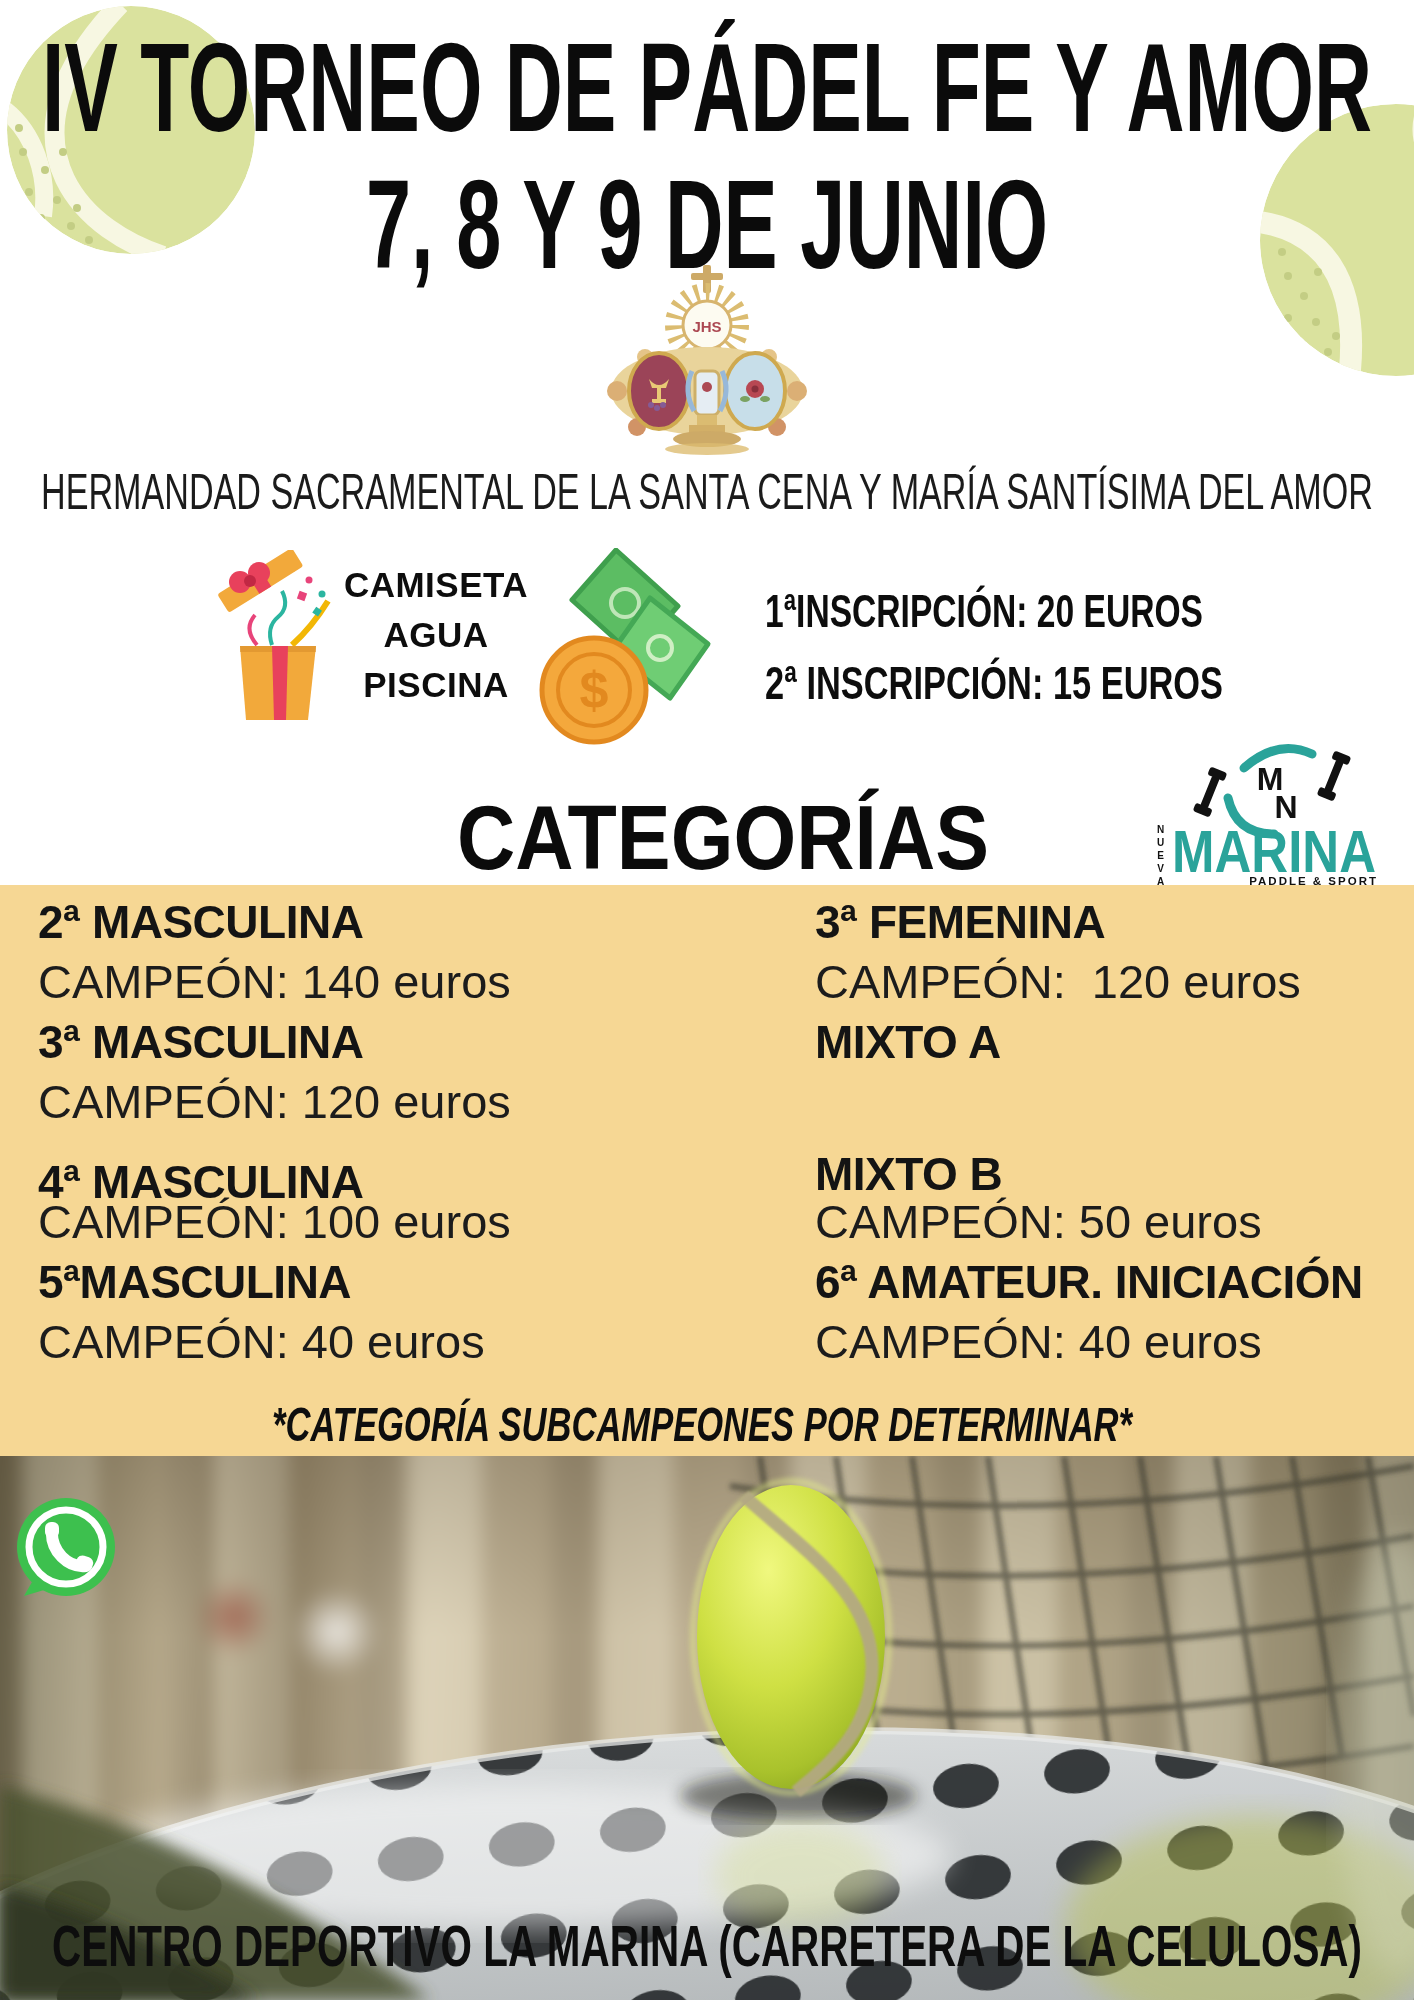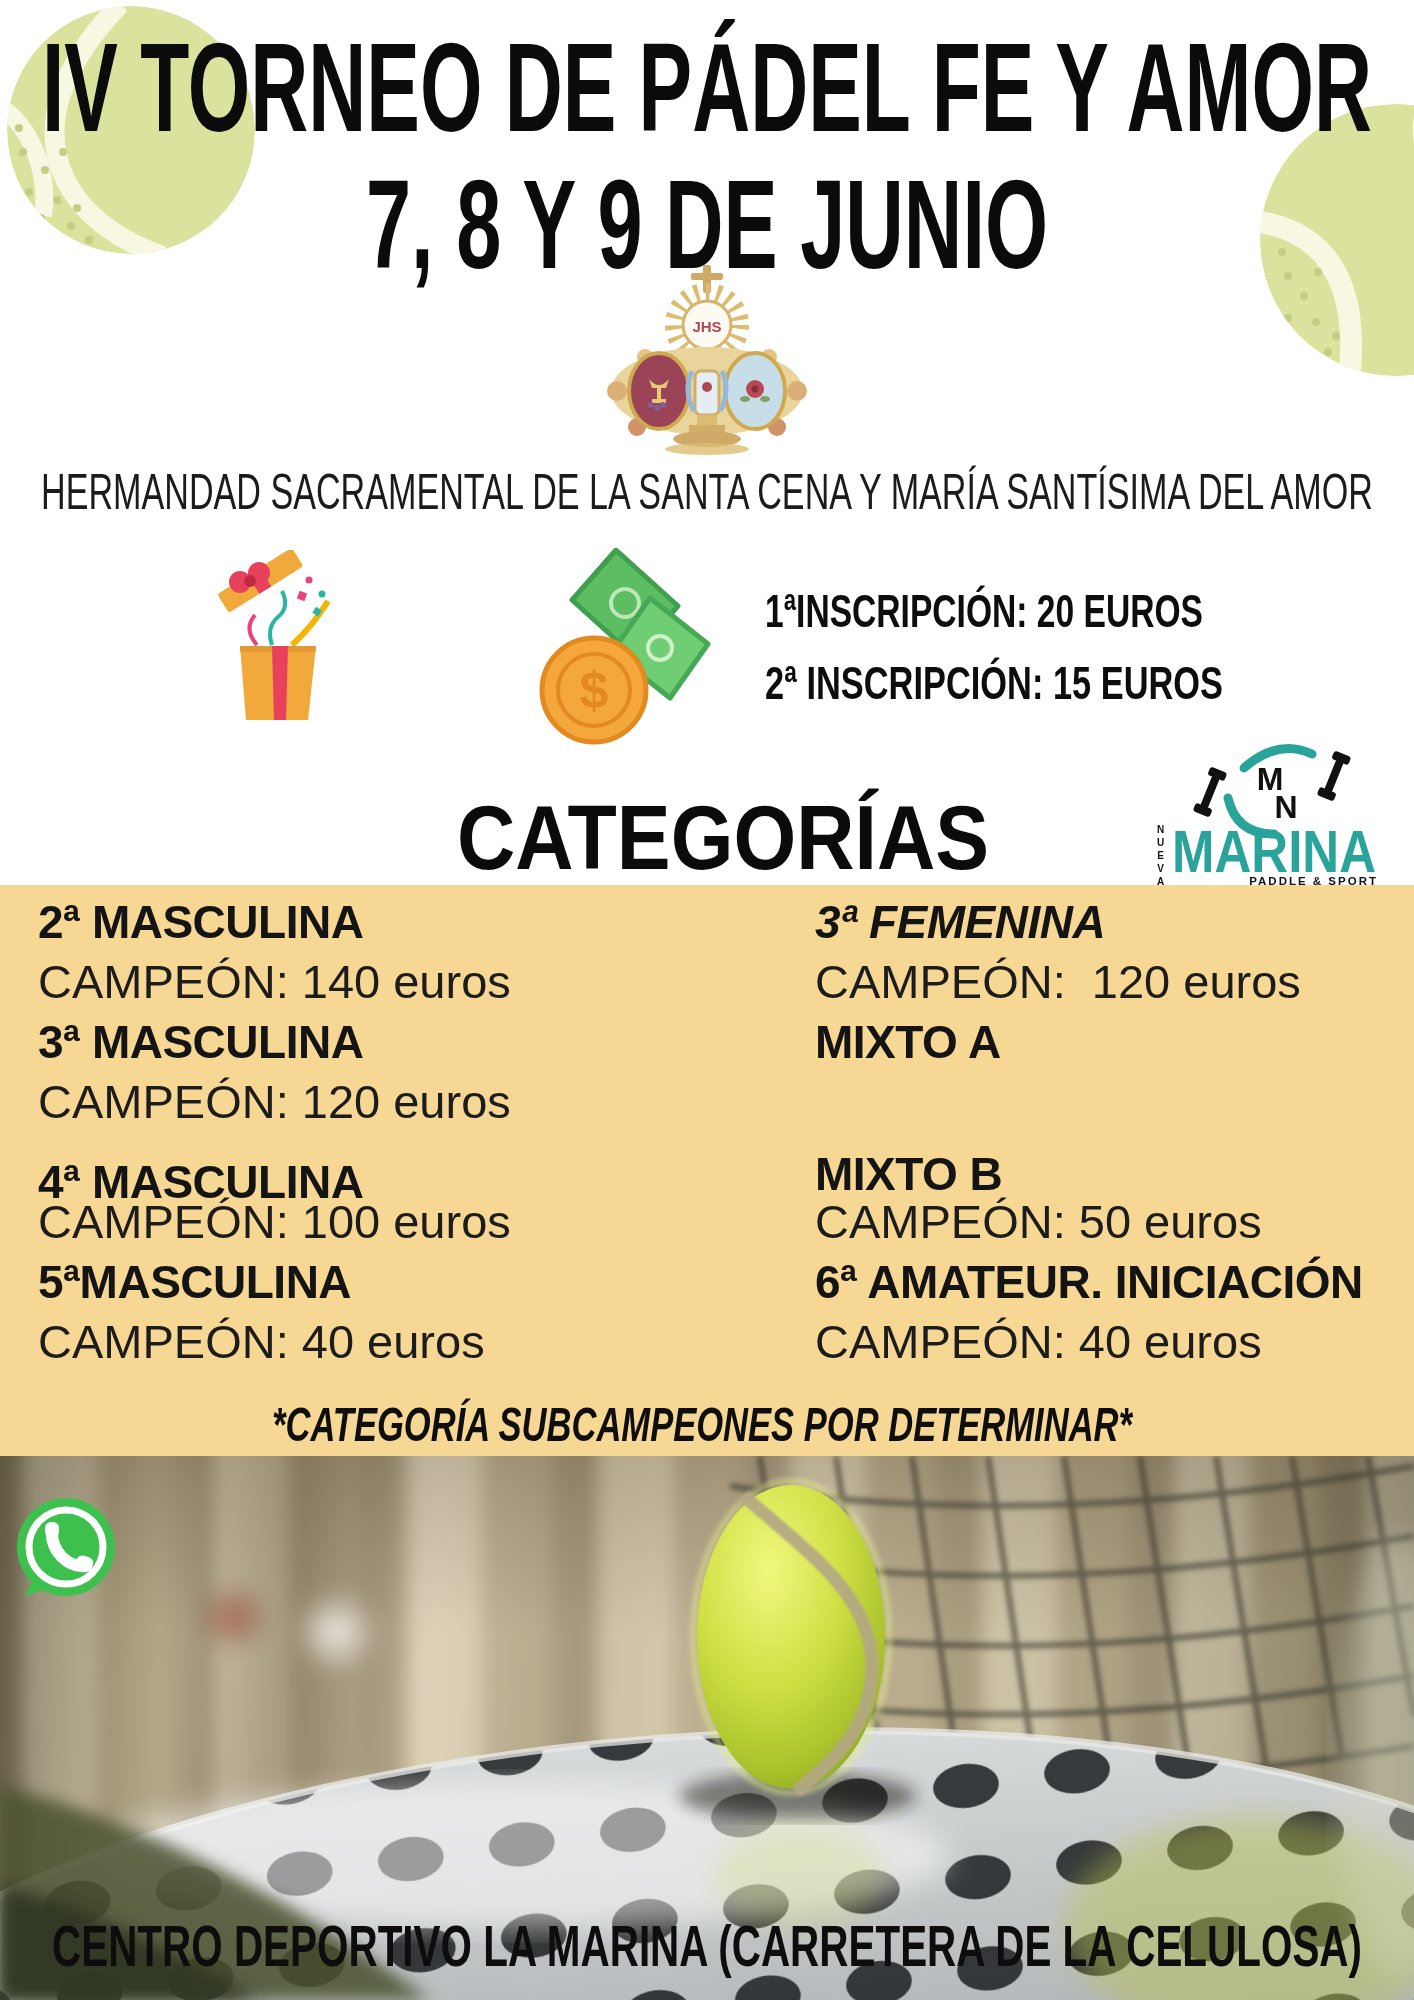--- a/index.html
+++ b/index.html
@@ -156,20 +156,25 @@
       <rect x="32" y="-14" width="14" height="22" fill="#E8415C"></rect>
     </g>
     <circle cx="28" cy="32" r="11" fill="#E8415C"></circle>
     <circle cx="47" cy="23" r="11" fill="#E8415C"></circle>
     <circle cx="38" cy="31" r="6" fill="#C22844"></circle>
     <path d="M28,96 L104,96 L96,170 L34,170 Z" fill="#F2A93B"></path>
     <rect x="28" y="96" width="76" height="6" fill="#D98F2B" opacity="0.6"></rect>
     <path d="M60,96 h16 l-2,74 h-12 z" fill="#E8415C"></path>
   </svg>
 
+  <div class="abs perks">
+    <div class="perk-line">CAMISETA</div>
+    <div class="perk-line">AGUA</div>
+    <div class="perk-line">PISCINA</div>
+  </div>
 
   <svg class="abs" style="left:528px;top:548px;" width="212" height="200" viewBox="0 0 212 200">
     <polygon points="88,2 150,58 106,108 44,52" fill="#5CBD63" stroke="#3F9F4D" stroke-width="5" stroke-linejoin="round"></polygon>
     <circle cx="97" cy="55" r="14" fill="none" stroke="#BFE6B8" stroke-width="4"></circle>
     <polygon points="122,50 180,96 142,150 84,104" fill="#6FCD74" stroke="#44A855" stroke-width="5" stroke-linejoin="round"></polygon>
     <circle cx="132" cy="100" r="12" fill="none" stroke="#CFEFC4" stroke-width="4"></circle>
     <circle cx="66" cy="142" r="52" fill="#F4A83C" stroke="#E2891F" stroke-width="5"></circle>
     <circle cx="66" cy="142" r="36" fill="none" stroke="#E2891F" stroke-width="4"></circle>
     <text x="66" y="160" text-anchor="middle" font-size="52" font-weight="bold" fill="#E2891F">$</text>
   </svg>
@@ -213,21 +218,21 @@
 
   <div class="abs cat-name" style="left:38px;top:893px;">2ª MASCULINA</div>
   <div class="abs cat-prize" style="left:38px;top:953px;">CAMPEÓN: 140 euros</div>
   <div class="abs cat-name" style="left:38px;top:1013px;">3ª MASCULINA</div>
   <div class="abs cat-prize" style="left:38px;top:1073px;">CAMPEÓN: 120 euros</div>
   <div class="abs cat-name" style="left:38px;top:1133px;margin-top:20px;">4ª MASCULINA</div>
   <div class="abs cat-prize" style="left:38px;top:1193px;">CAMPEÓN: 100 euros</div>
   <div class="abs cat-name" style="left:38px;top:1253px;">5ªMASCULINA</div>
   <div class="abs cat-prize" style="left:38px;top:1313px;">CAMPEÓN: 40 euros</div>
 
-  <div class="abs cat-name" style="left:815px;top:893px;font-style:italic;">3ª FEMENINA</div>
+  <div class="abs cat-name" style="left:815px;top:893px;">3ª FEMENINA</div>
   <div class="abs cat-prize" style="left:815px;top:953px;">CAMPEÓN:  120 euros</div>
   <div class="abs cat-name" style="left:815px;top:1013px;">MIXTO A</div>
   <div class="abs cat-name" style="left:815px;top:1133px;margin-top:12px;">MIXTO B</div>
   <div class="abs cat-prize" style="left:815px;top:1193px;">CAMPEÓN: 50 euros</div>
   <div class="abs cat-name" style="left:815px;top:1253px;">6ª AMATEUR. INICIACIÓN</div>
   <div class="abs cat-prize" style="left:815px;top:1313px;">CAMPEÓN: 40 euros</div>
 
   <svg class="abs" style="left:0;top:1385px;" width="1414" height="70" viewBox="0 0 1414 70">
     <text x="702" y="56" text-anchor="middle" font-size="49" font-weight="bold" font-style="italic" fill="#0e0e0e" textLength="860" lengthAdjust="spacingAndGlyphs">*CATEGORÍA SUBCAMPEONES POR DETERMINAR*</text>
   </svg>

